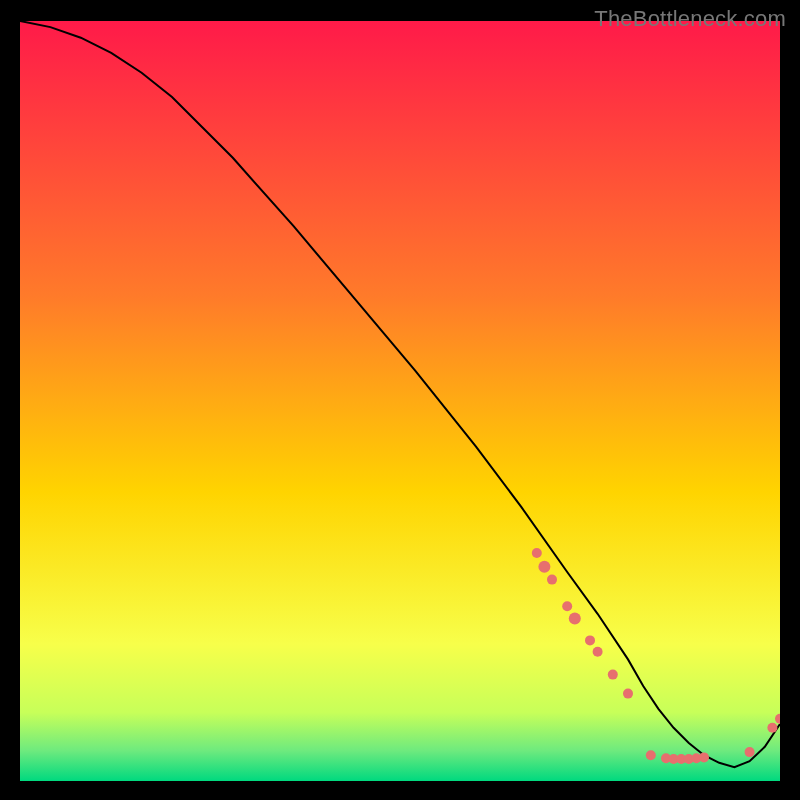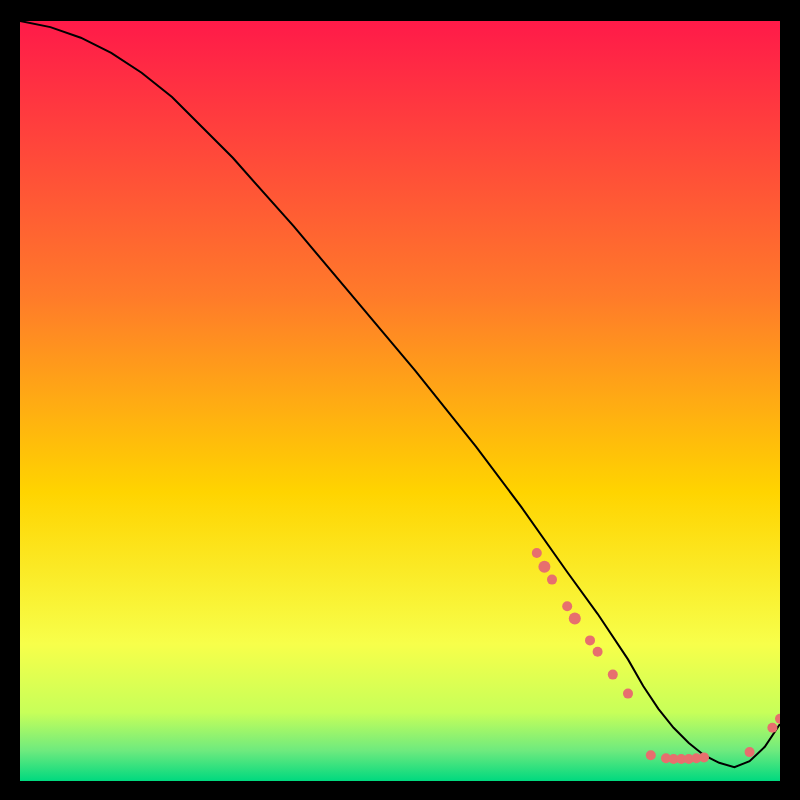--- a/index.html
+++ b/index.html
@@ -41,20 +41,21 @@
     top: 0;
     width: 760px;
     height: 760px;
   }
   svg { display: block; }
 </style>
 </head>
 <body>
 
 <div class="outer">
+  <div class="watermark">TheBottleneck.com</div>
 
   <div class="plot-frame">
     <svg class="plot-area" width="760" height="760" viewBox="0 0 760 760">
       <defs>
         <linearGradient id="bg-grad" x1="0" y1="0" x2="0" y2="1">
           <stop id="g-top" offset="0%" stop-color="#ff1a49"></stop>
           <stop id="g-m1" offset="36%" stop-color="#ff7a2a"></stop>
           <stop id="g-m2" offset="62%" stop-color="#ffd400"></stop>
           <stop id="g-m3" offset="82%" stop-color="#f7ff4a"></stop>
           <stop id="g-m4" offset="91%" stop-color="#c7ff59"></stop>

